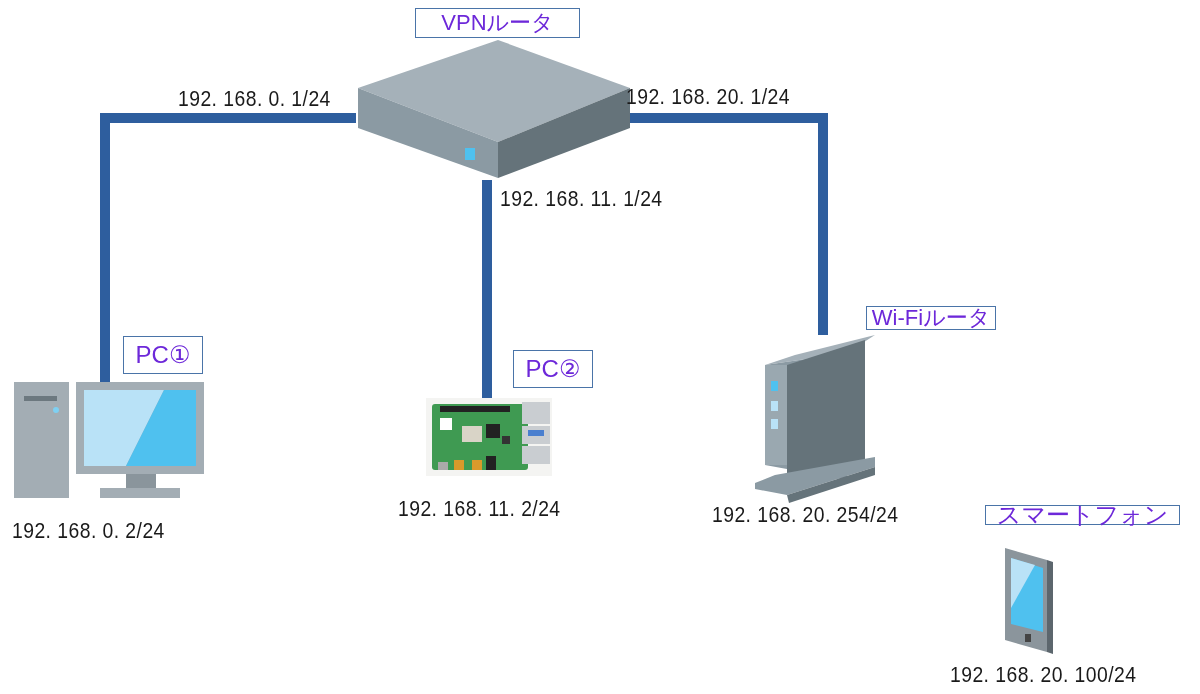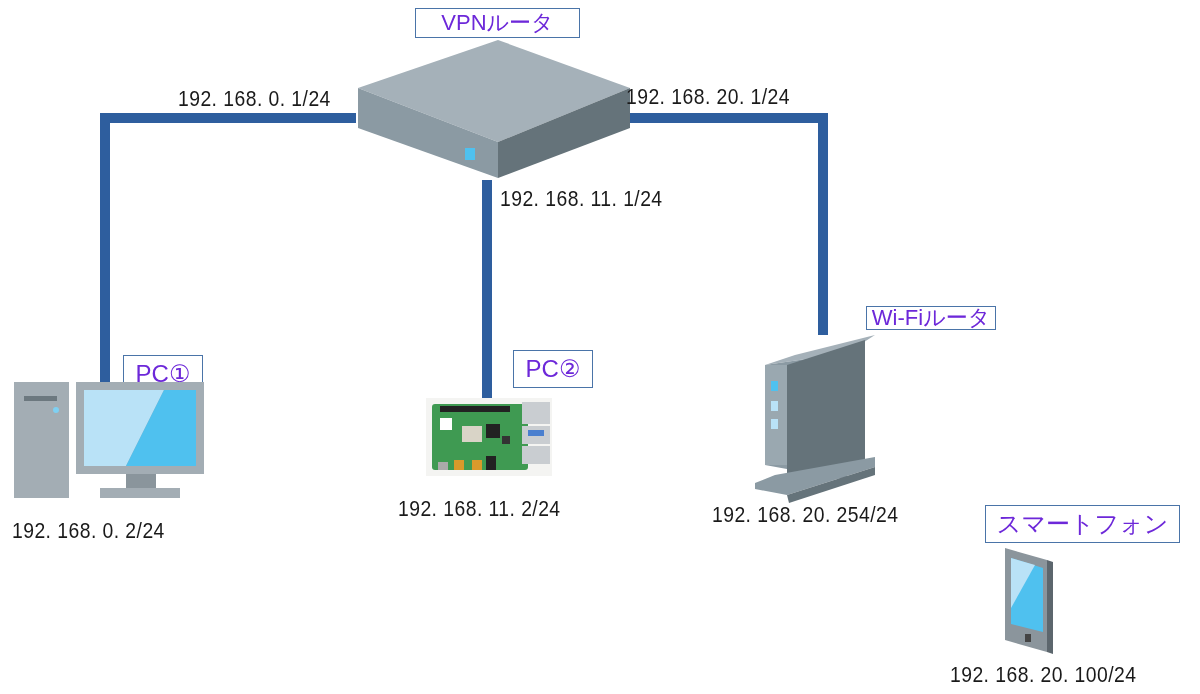--- a/index.html
+++ b/index.html
@@ -23,21 +23,21 @@
   <polygon points="8,48 148,0 280,48 148,102" fill="#a5b1b9"></polygon>
   <polygon points="8,48 148,102 148,138 8,88" fill="#8b9aa3"></polygon>
   <polygon points="148,102 280,48 280,88 148,138" fill="#65737a"></polygon>
   <rect x="115" y="108" width="10" height="12" fill="#4fc1ef"></rect>
 </svg>
 
 <div class="ip" style="left:178px; top:86px;">192. 168. 0. 1/24</div>
 <div class="ip" style="left:500px; top:186px;">192. 168. 11. 1/24</div>
 <div class="ip" style="left:626px; top:84px;">192. 168. 20. 1/24</div>
 
-<div class="label-box" style="left:123px; top:355px; width:80px; height:38px; font-size:24px;">PC①</div>
+<div class="label-box" style="left:123px; top:336px; width:80px; height:38px; font-size:24px;">PC①</div>
 <svg width="200" height="120" style="left:14px; top:382px;">
   <rect x="0" y="0" width="55" height="116" fill="#a3adb4"></rect>
   <rect x="10" y="14" width="33" height="5" fill="#6c787f"></rect>
   <circle cx="42" cy="28" r="3" fill="#7fd0f2"></circle>
   <rect x="62" y="0" width="128" height="92" fill="#a3adb4"></rect>
   <polygon points="70,8 150,8 112,84 70,84" fill="#b9e2f7"></polygon>
   <polygon points="150,8 182,8 182,84 112,84" fill="#4fc1ef"></polygon>
   <rect x="112" y="92" width="30" height="14" fill="#8a959c"></rect>
   <rect x="86" y="106" width="80" height="10" fill="#a3adb4"></rect>
 </svg>
@@ -70,21 +70,21 @@
   <rect x="10" y="30" width="22" height="100" fill="#9aa8b0"></rect>
   <polygon points="32,30 110,5 110,130 32,148" fill="#65737a"></polygon>
   <rect x="16" y="46" width="7" height="10" fill="#4fc1ef"></rect>
   <rect x="16" y="66" width="7" height="10" fill="#b9e2f7"></rect>
   <rect x="16" y="84" width="7" height="10" fill="#b9e2f7"></rect>
   <polygon points="0,148 20,140 120,122 120,132 32,160 0,154" fill="#8b9aa3"></polygon>
   <polygon points="32,160 120,132 120,140 34,168" fill="#65737a"></polygon>
 </svg>
 <div class="ip" style="left:712px; top:502px;">192. 168. 20. 254/24</div>
 
-<div class="label-box" style="left:985px; top:505px; width:195px; height:38px; font-size:24px;">スマートフォン</div>
+<div class="label-box" style="left:985px; top:505px; width:195px; height:20px; font-size:24px;">スマートフォン</div>
 <svg width="70" height="110" style="left:1005px; top:548px;">
   <polygon points="0,0 42,12 42,104 0,92" fill="#8b959c"></polygon>
   <polygon points="42,12 48,14 48,106 42,104" fill="#5c666d"></polygon>
   <polygon points="6,10 38,20 38,84 6,76" fill="#4fc1ef"></polygon>
   <polygon points="6,10 30,17 6,60" fill="#b9e2f7"></polygon>
   <rect x="20" y="86" width="6" height="8" fill="#444"></rect>
 </svg>
 <div class="ip" style="left:950px; top:662px;">192. 168. 20. 100/24</div>
 
 </body></html>

